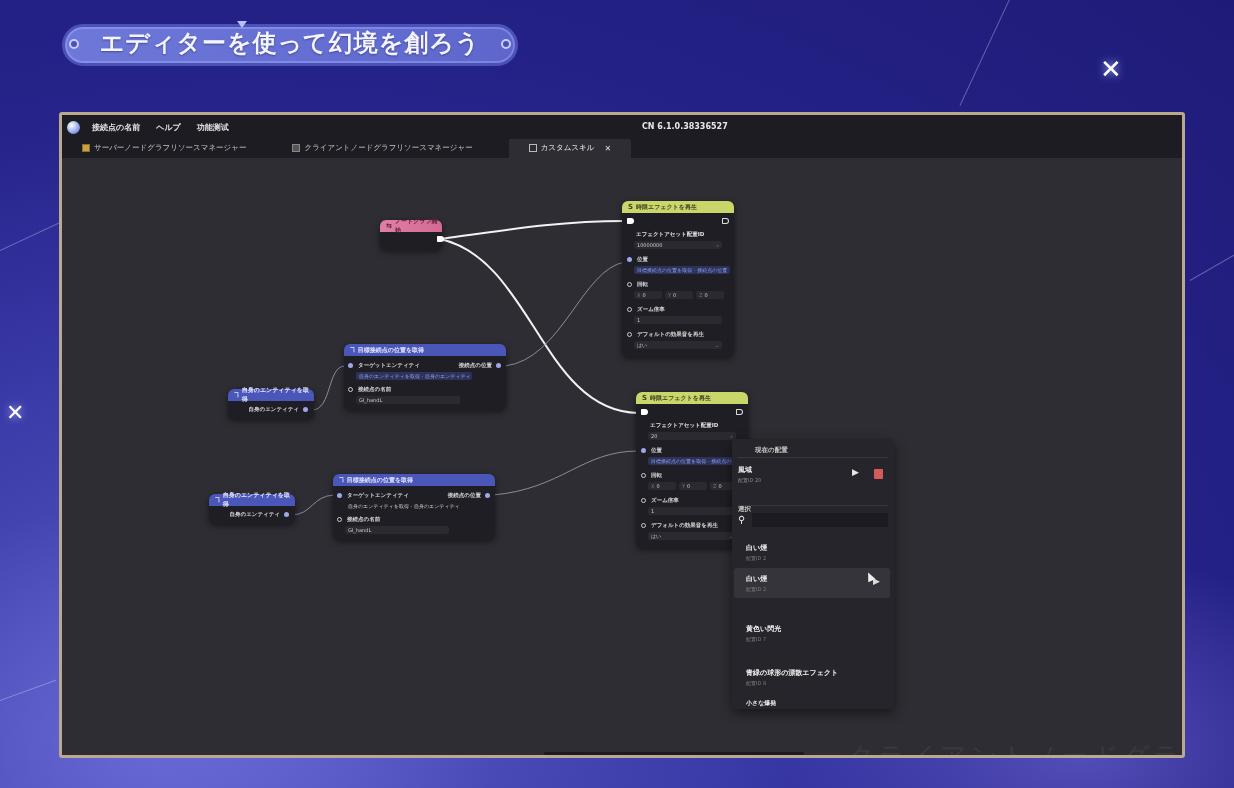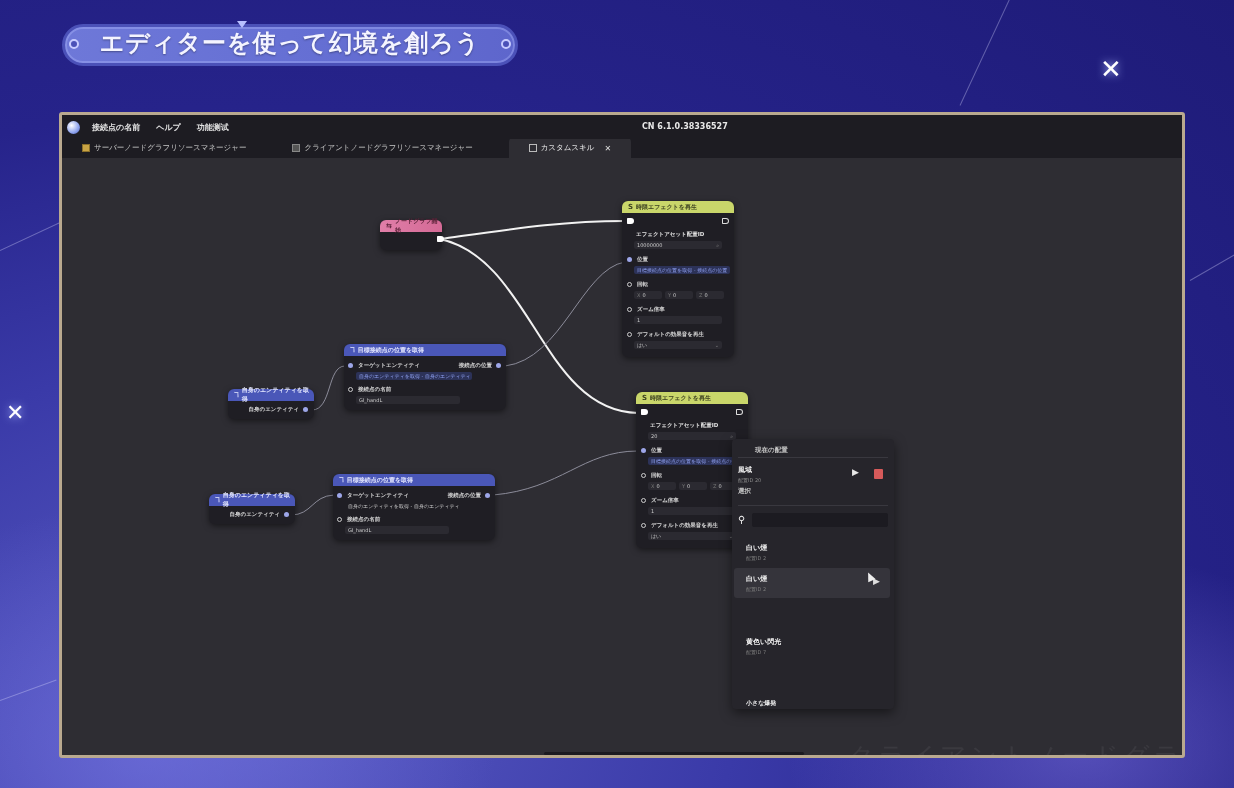--- a/index.html
+++ b/index.html
@@ -309,38 +309,42 @@
       </div>
     </div>
 
     <div class="panel">
       <div class="sec-title" style="left:23px;top:7px;">現在の配置</div>
       <div class="divider" style="top:18px;"></div>
       <div class="cur-name">風域</div>
       <div class="cur-sub">配置ID 20</div>
       <span class="play-btn" style="left:120px;top:28px;">▶</span>
       <span class="del-btn" style="left:142px;top:30px;"></span>
-      <div class="sec-title" style="left:6px;top:48px;">選択</div>
+      <div class="sec-title" style="left:6px;top:66px;">選択</div>
       <div class="divider" style="top:66px;"></div>
       <span class="search-icon">⚲</span>
       <input class="search-box" style="border: none; outline: none; color: rgb(221, 221, 221); font-size: 7px; padding-left: 4px;" placeholder="">
 
       <div class="opt" style="top:98px;">
         <span class="opt-name">白い煙</span>
         <span class="opt-sub">配置ID 2</span>
       </div>
       <div class="opt hover" style="top:129px;">
         <span class="opt-name" style="left:12px;">白い煙</span>
         <span class="opt-sub" style="left:12px;">配置ID 2</span>
         <span class="opt-play">▶</span>
         <span class="cursor" style="left:132px;top:4px;"></span>
       </div>
-      <div class="opt" style="top:192px;">
+      <div class="opt" style="top:179px;">
         <span class="opt-name">黄色い閃光</span>
         <span class="opt-sub">配置ID 7</span>
+      </div>
+      <div class="opt" style="top:223px;">
+        <span class="opt-name">青緑の球形の漂散エフェクト</span>
+        <span class="opt-sub">配置ID 8</span>
       </div>
       <div class="opt" style="top:254px;">
         <span class="opt-name" style="font-size:6px;">小さな爆発</span>
       </div>
     </div>
 
     <div class="watermark">クライアントノードグラフ</div>
     <div class="hscroll"></div>
   </div>
 </div>

